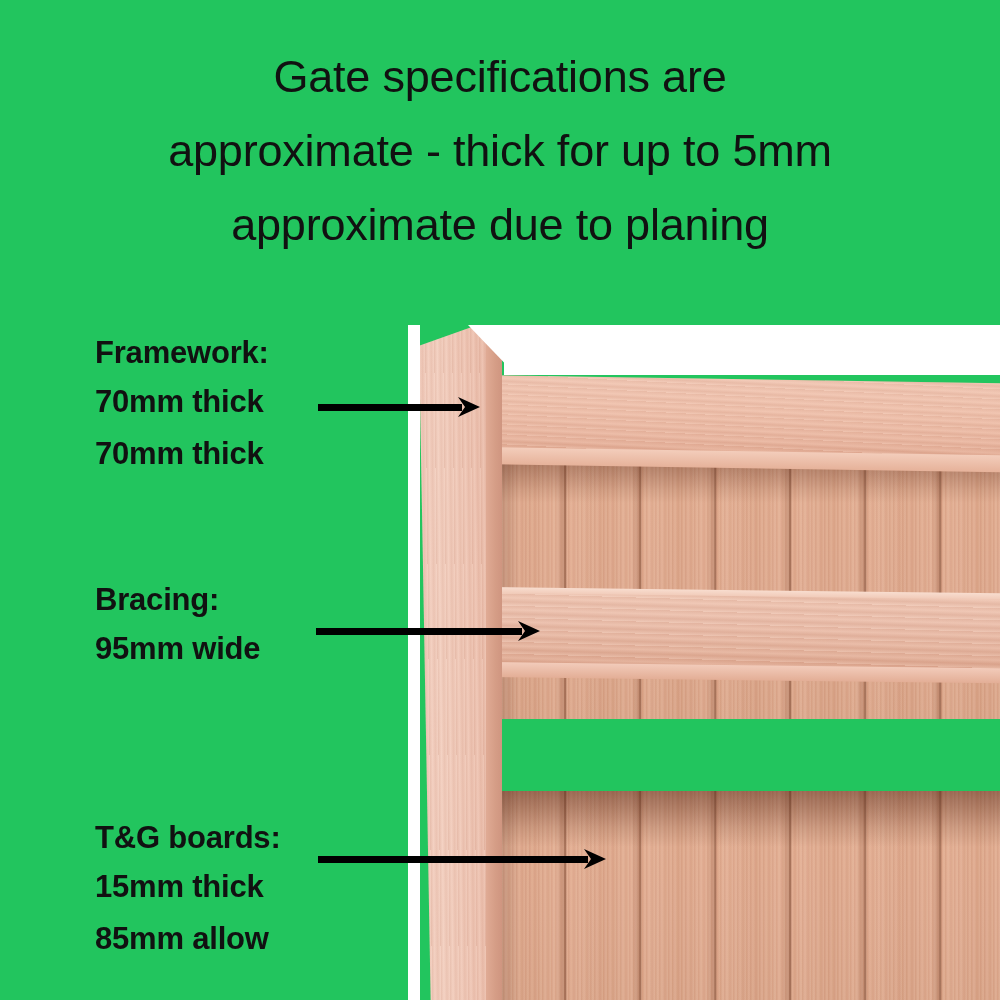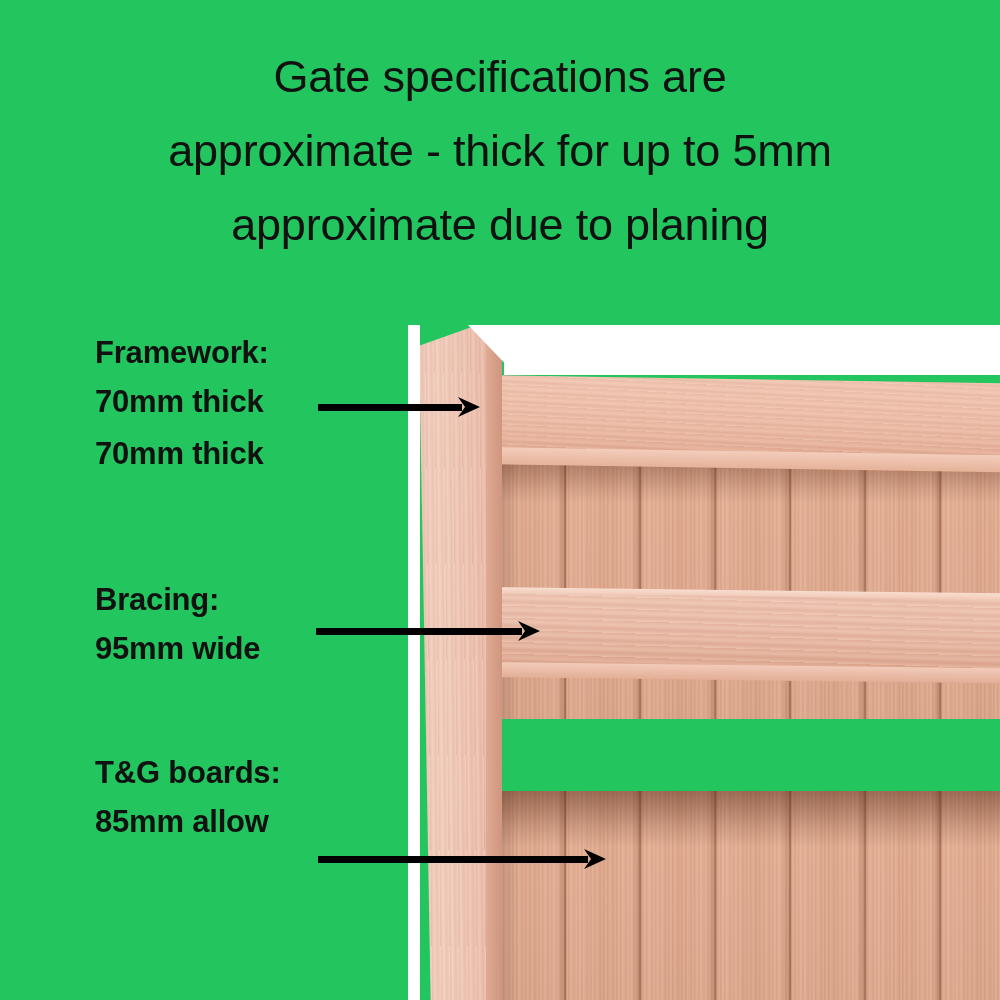--- a/index.html
+++ b/index.html
@@ -47,21 +47,21 @@
   }
   .spec-line {
     font-size:31px;
     font-weight:700;
     line-height:52px;
     letter-spacing:-0.2px;
     white-space:nowrap;
   }
   #spec-framework { top:330px; }
   #spec-bracing   { top:577px; }
-  #spec-tg        { top:750px; }
+  #spec-tg        { top:815px; }
 
   
   .arrow { position:absolute; height:26px; }
   .arrow .shaft {
     position:absolute;
     left:0; top:10px;
     height:7px;
     background:#000000;
   }
   .arrow .head {
@@ -271,20 +271,21 @@
   </div>
   <div id="arrow-bracing" class="arrow">
     <div class="shaft"></div>
     <svg class="head" viewBox="0 0 26 26">
       <path d="M2 3 L24 13 L2 23 L9 13 Z" fill="#000000"></path>
     </svg>
   </div>
 
   <div id="spec-tg" class="spec-block">
     <div class="spec-title">T&amp;G boards:</div>
+    <div class="spec-line">15mm thick</div>
     <div class="spec-line">85mm allow</div>
   </div>
   <div id="arrow-tg" class="arrow">
     <div class="shaft"></div>
     <svg class="head" viewBox="0 0 26 26">
       <path d="M2 3 L24 13 L2 23 L9 13 Z" fill="#000000"></path>
     </svg>
   </div>
 
 </div>

